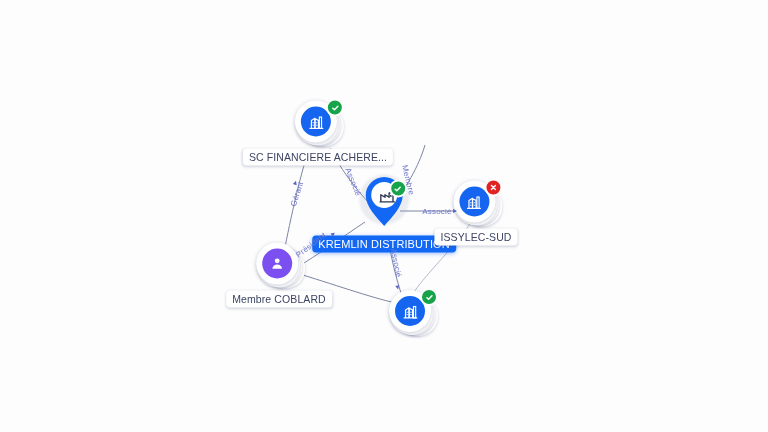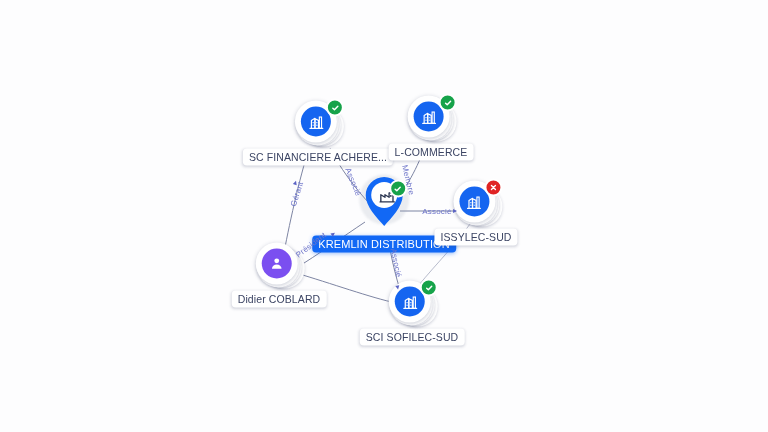--- a/index.html
+++ b/index.html
@@ -191,44 +191,20 @@
       </div>
       <div class="badge ok">
         <svg width="9" height="9" viewBox="0 0 12 12">
           <path d="M2.6 6.2 L4.8 8.4 L9.3 3.6" stroke="#ffffff" stroke-width="1.9" fill="none" stroke-linecap="round" stroke-linejoin="round"></path>
         </svg>
       </div>
     </div>
     <div class="caption">SC FINANCIERE ACHERE...</div>
   </div>
 
-  <div class="node" style="left:431px; top:128px;">
-    <div class="disc-wrap">
-      <div class="disc s3"></div>
-      <div class="disc s2"></div>
-      <div class="disc s1"></div>
-      <div class="disc front">
-        <div class="inner-circle">
-          <svg width="17" height="17" viewBox="0 0 24 24" fill="none">
-            <path d="M3 21h18" stroke="#ffffff" stroke-width="1.7" stroke-linecap="round"></path>
-            <path d="M5 21V10l5-3.2V21" stroke="#ffffff" stroke-width="1.7" stroke-linejoin="round"></path>
-            <path d="M10 21V7.5l5 2.2V21" stroke="#ffffff" stroke-width="1.7" stroke-linejoin="round"></path>
-            <rect x="16.2" y="5" width="3.1" height="16" stroke="#ffffff" stroke-width="1.6"></rect>
-            <path d="M7 13h1.2M7 16.5h1.2M12 13h1.2M12 16.5h1.2" stroke="#ffffff" stroke-width="1.2" stroke-linecap="round"></path>
-          </svg>
-        </div>
-      </div>
-      <div class="badge ok">
-        <svg width="9" height="9" viewBox="0 0 12 12">
-          <path d="M2.6 6.2 L4.8 8.4 L9.3 3.6" stroke="#ffffff" stroke-width="1.9" fill="none" stroke-linecap="round" stroke-linejoin="round"></path>
-        </svg>
-      </div>
-    </div>
-    <div class="caption">L-COMMERCE</div>
-  </div>
 
   <div class="node" style="left:384px; top:213px;">
     <div class="pin-wrap">
       <div class="pin-halo"></div>
       <svg class="pin-shape" viewBox="0 0 40 52">
         <path d="M20 1.5 C9.8 1.5 1.5 9.8 1.5 20 C1.5 31 13 42.5 20 50.5
                  C27 42.5 38.5 31 38.5 20 C38.5 9.8 30.2 1.5 20 1.5 Z" fill="#1268f5"></path>
         <circle cx="20" cy="19.5" r="13" fill="#ffffff"></circle>
       </svg>
       <div style="position:absolute; left:20px; top:12px; width:22px; height:20px;
@@ -288,38 +264,37 @@
             <path d="M7 13h1.2M7 16.5h1.2M12 13h1.2M12 16.5h1.2" stroke="#ffffff" stroke-width="1.2" stroke-linecap="round"></path>
           </svg>
         </div>
       </div>
       <div class="badge ok">
         <svg width="9" height="9" viewBox="0 0 12 12">
           <path d="M2.6 6.2 L4.8 8.4 L9.3 3.6" stroke="#ffffff" stroke-width="1.9" fill="none" stroke-linecap="round" stroke-linejoin="round"></path>
         </svg>
       </div>
     </div>
-    <div class="caption">SCI SOFILEC-SUD</div>
   </div>
 
   <div class="node" style="left:279px; top:275px;">
     <div class="disc-wrap">
       <div class="disc s3"></div>
       <div class="disc s2"></div>
       <div class="disc s1"></div>
       <div class="disc front">
         <div class="inner-circle person">
           <svg width="16" height="16" viewBox="0 0 24 24">
             <circle cx="12" cy="8" r="3.6" fill="#ffffff"></circle>
             <path d="M4.8 20 C4.8 15.8 8 13.4 12 13.4 C16 13.4 19.2 15.8 19.2 20 Z" fill="#ffffff"></path>
           </svg>
         </div>
       </div>
     </div>
-    <div class="caption">Didier COBLARD</div>
+    <div class="caption">Membre COBLARD</div>
   </div>
 
   <div class="edge-label" style="left:297px; top:194px; transform:translate(-50%,-50%) rotate(-72deg);">Gérant</div>
   <div class="edge-arrow" style="left:293px; top:178px; transform:rotate(-72deg);">▸</div>
 
   <div class="edge-label" style="left:353px; top:182px; transform:translate(-50%,-50%) rotate(68deg);">Associé</div>
 
   <div class="edge-label" style="left:408px; top:180px; transform:translate(-50%,-50%) rotate(76deg);">Membre</div>
 
   <div class="edge-label" style="left:437px; top:211px; transform:translate(-50%,-50%);">Associé</div>

